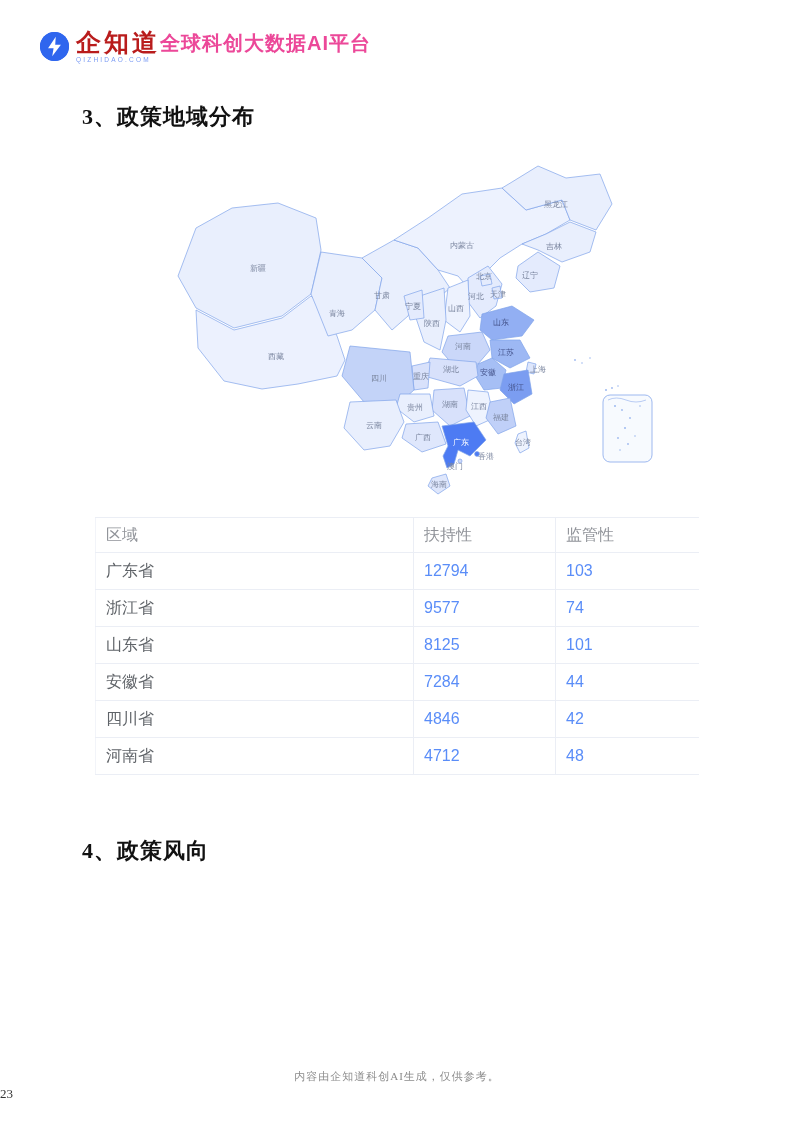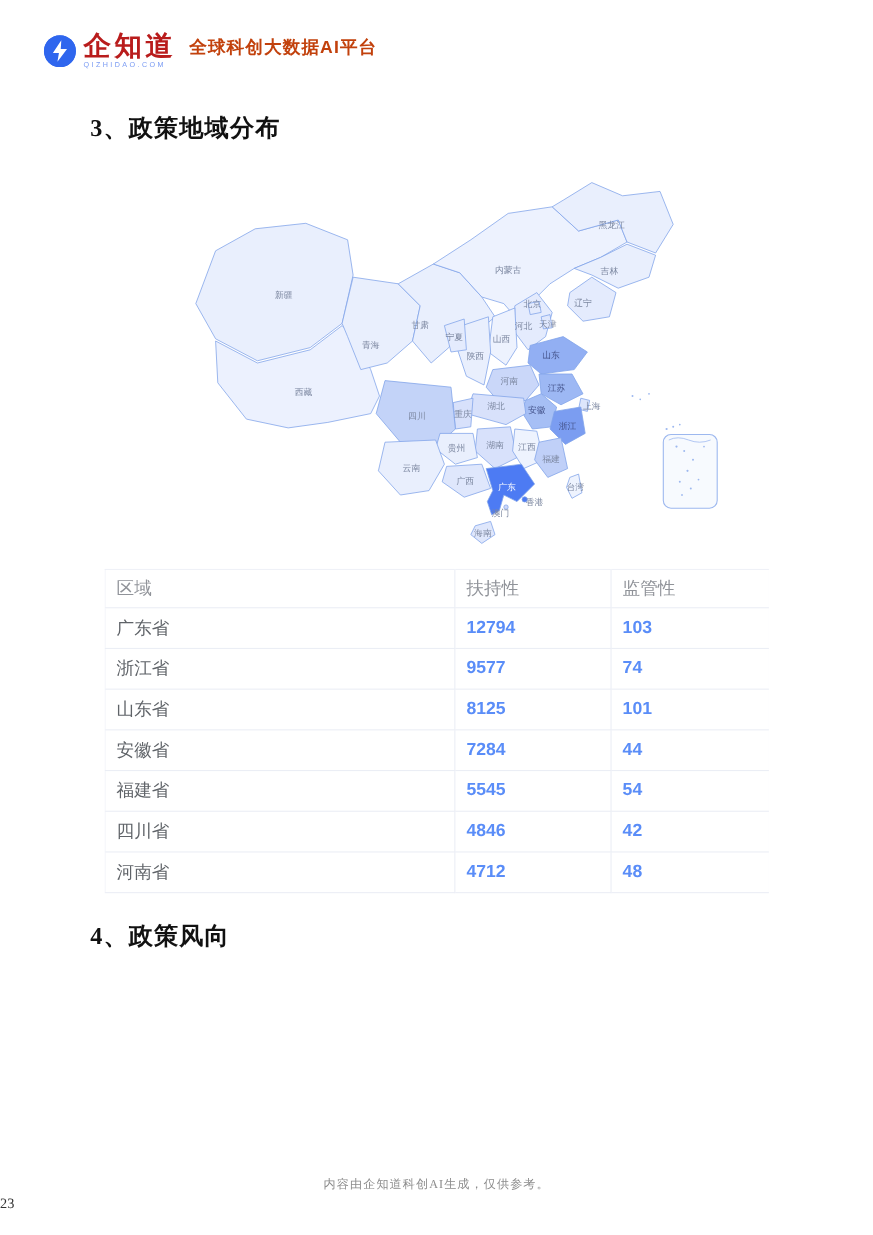--- a/index.html
+++ b/index.html
@@ -5,21 +5,21 @@
   html,body{margin:0;padding:0;background:#fff;}
   .page{position:relative;width:794px;height:1123px;background:#ffffff;overflow:hidden;
         font-family:"Liberation Sans","DejaVu Sans",sans-serif;}
   
   .brand{position:absolute;left:40px;top:30px;display:flex;align-items:center;}
   .logo-badge{width:29px;height:29px;border-radius:50%;background:#2f66ee;display:flex;
               align-items:center;justify-content:center;flex:0 0 auto;}
   .logo-col{margin-left:7px;display:flex;flex-direction:column;line-height:1;}
   .logo-cn{font-size:25px;font-weight:800;color:#b91c1c;letter-spacing:3px;}
   .logo-en{font-size:6.5px;color:#7a9bf3;letter-spacing:2.2px;margin-top:2px;}
-  .tagline{margin-left:12px;font-size:16px;font-weight:700;color:#c2410c;letter-spacing:1px;margin-top:-6px;}
+  .tagline{font-size:20px;font-weight:700;color:#ec4899;letter-spacing:1px;margin-top:-6px;}
   
   .sec-title{position:absolute;left:82px;margin:0;font-family:"Liberation Serif","DejaVu Serif",serif;
              font-size:22px;font-weight:700;color:#111;letter-spacing:1px;}
   #title-region{top:102px;}
   #title-trend{top:836px;}
   
   .map-wrap{position:absolute;left:170px;top:148px;width:494px;height:356px;}
   .map-wrap svg{display:block;}
   .prov{stroke:#7fa3e9;stroke-width:0.7;stroke-linejoin:round;}
   .plabel{font-size:8px;fill:#7c87a0;text-anchor:middle;pointer-events:none;
@@ -29,21 +29,21 @@
   
   .table-clip{position:absolute;left:95px;top:517px;width:604px;height:313px;overflow:hidden;}
   table.data{border-collapse:collapse;table-layout:fixed;width:604px;font-size:16px;background:#fff;
              border-top:1px solid #ebeef5;border-left:1px solid #f2f4f9;border-right:1px solid #ebeef5;}
   table.data th{height:34px;font-weight:400;color:#909399;text-align:left;padding:0 0 0 10px;
                 border-bottom:1px solid #ebeef5;border-right:1px solid #ebeef5;}
   table.data th:last-child{border-right:none;}
   table.data td{height:36px;color:#5f6368;text-align:left;padding:0 0 0 10px;
                 border-bottom:1px solid #ebeef5;border-right:1px solid #ebeef5;}
   table.data td:last-child{border-right:none;}
-  table.data td.num{color:#5a8df8;font-weight:bold;}
+  table.data td.num{color:#5a8df8;}
   
   .foot-note{position:absolute;left:0;top:1069px;width:794px;text-align:center;font-size:11px;color:#8c8c8c;
              font-family:"Liberation Serif","DejaVu Serif",serif;letter-spacing:1px;}
   .page-num{position:absolute;left:0;top:1086px;width:794px;text-align:left;font-size:13px;color:#333;
             font-family:"Liberation Serif","DejaVu Serif",serif;}
 </style>
 </head>
 <body>
 
 <div class="page">
@@ -195,25 +195,20 @@
           <td>山东省</td>
           <td class="num">8125</td>
           <td class="num">101</td>
         </tr>
         <tr>
           <td>安徽省</td>
           <td class="num">7284</td>
           <td class="num">44</td>
         </tr>
         <tr>
-          <td>福建省</td>
-          <td class="num">5545</td>
-          <td class="num">54</td>
-        </tr>
-        <tr>
           <td>四川省</td>
           <td class="num">4846</td>
           <td class="num">42</td>
         </tr>
         <tr>
           <td>河南省</td>
           <td class="num">4712</td>
           <td class="num">48</td>
         </tr>
       </tbody>

